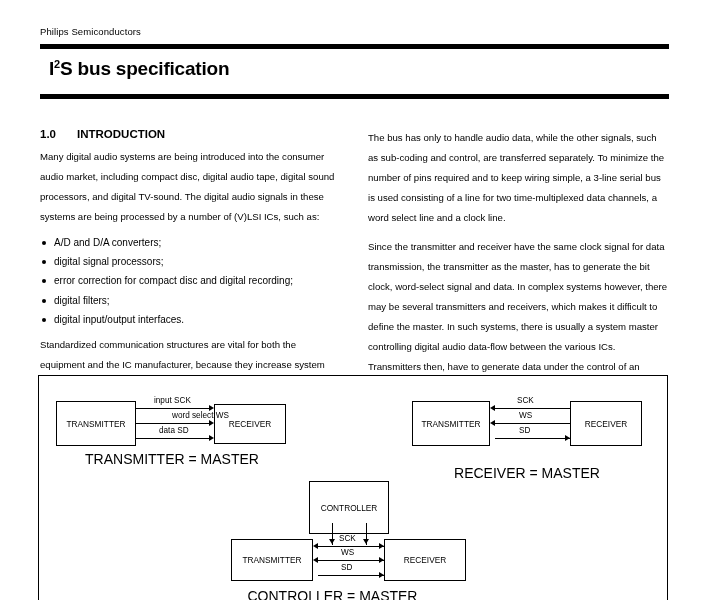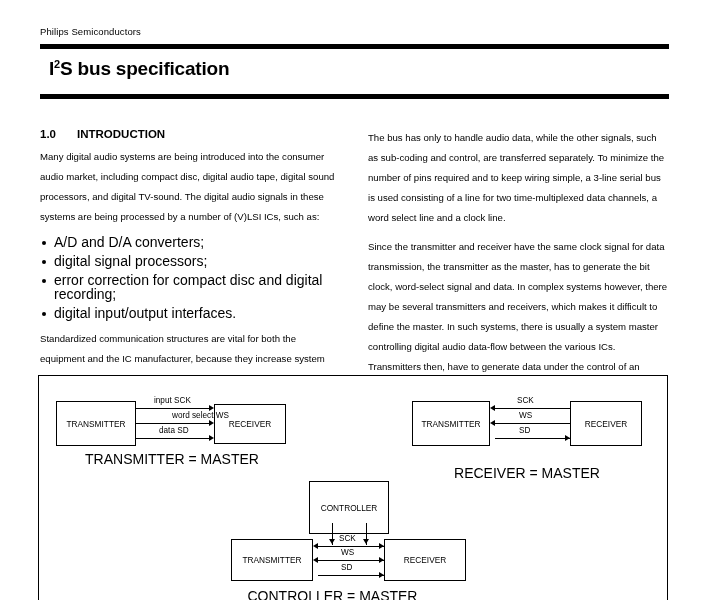--- a/index.html
+++ b/index.html
@@ -83,21 +83,21 @@
   p.body sup {
     font-size: 7px;
     vertical-align: super;
   }
   ul.bullets {
     list-style: none;
     margin: 0 0 9px 0;
     padding: 0;
   }
   ul.bullets li {
-    font-size: 14px;
+    font-size: 10px;
     line-height: 13.2px;
     padding-left: 14px;
     position: relative;
     margin-bottom: 6px;
   }
   ul.bullets li:before {
     content: "";
     position: absolute;
     left: 2px;
     top: 5px;
@@ -188,20 +188,21 @@
     <div class="col">
       <div class="sec-head">
         <span class="sec-num">1.0</span>
         <span>INTRODUCTION</span>
       </div>
       <p class="body">Many digital audio systems are being introduced into the consumer audio market, including compact disc, digital audio tape, digital sound processors, and digital TV-sound. The digital audio signals in these systems are being processed by a number of (V)LSI ICs, such as:</p>
       <ul class="bullets">
         <li>A/D and D/A converters;</li>
         <li>digital signal processors;</li>
         <li>error correction for compact disc and digital recording;</li>
+        <li>digital filters;</li>
         <li>digital input/output interfaces.</li>
       </ul>
       <p class="body"><span>Standardized communication structures are vital for both the equipment and the IC manufacturer, because they increase system flexibility. To this end, we have developed the inter-IC sound (I</span><sup>2</sup><span>S) bus – a serial link especially for digital audio.</span></p>
     </div>
 
     <div class="col">
       <p class="body">The bus has only to handle audio data, while the other signals, such as sub-coding and control, are transferred separately. To minimize the number of pins required and to keep wiring simple, a 3-line serial bus is used consisting of a line for two time-multiplexed data channels, a word select line and a clock line.</p>
       <p class="body">Since the transmitter and receiver have the same clock signal for data transmission, the transmitter as the master, has to generate the bit clock, word-select signal and data. In complex systems however, there may be several transmitters and receivers, which makes it difficult to define the master. In such systems, there is usually a system master controlling digital audio data-flow between the various ICs. Transmitters then, have to generate data under the control of an external clock, and so act as a slave. Figure 1 illustrates some simple system configurations and the basic interface timing. Note that the system master can be combined with a transmitter or receiver, and it may be enabled or disabled under software control or by pin programming.</p>
     </div>
 

